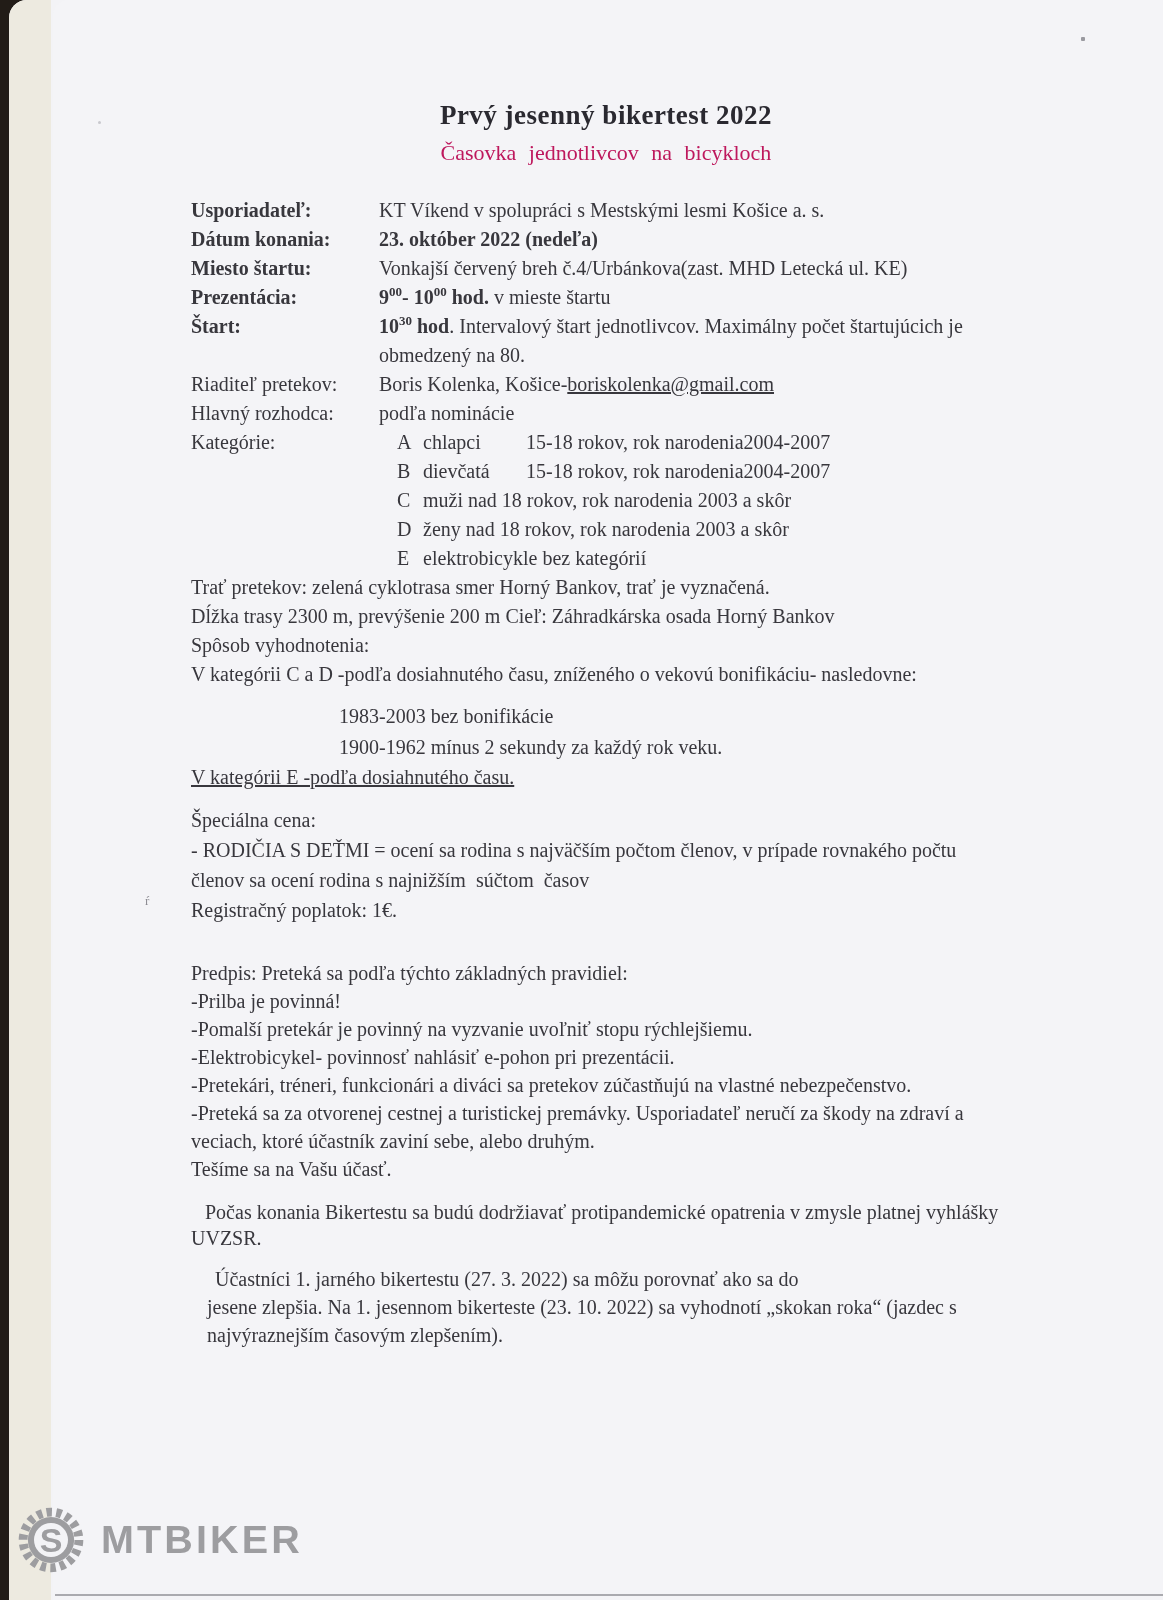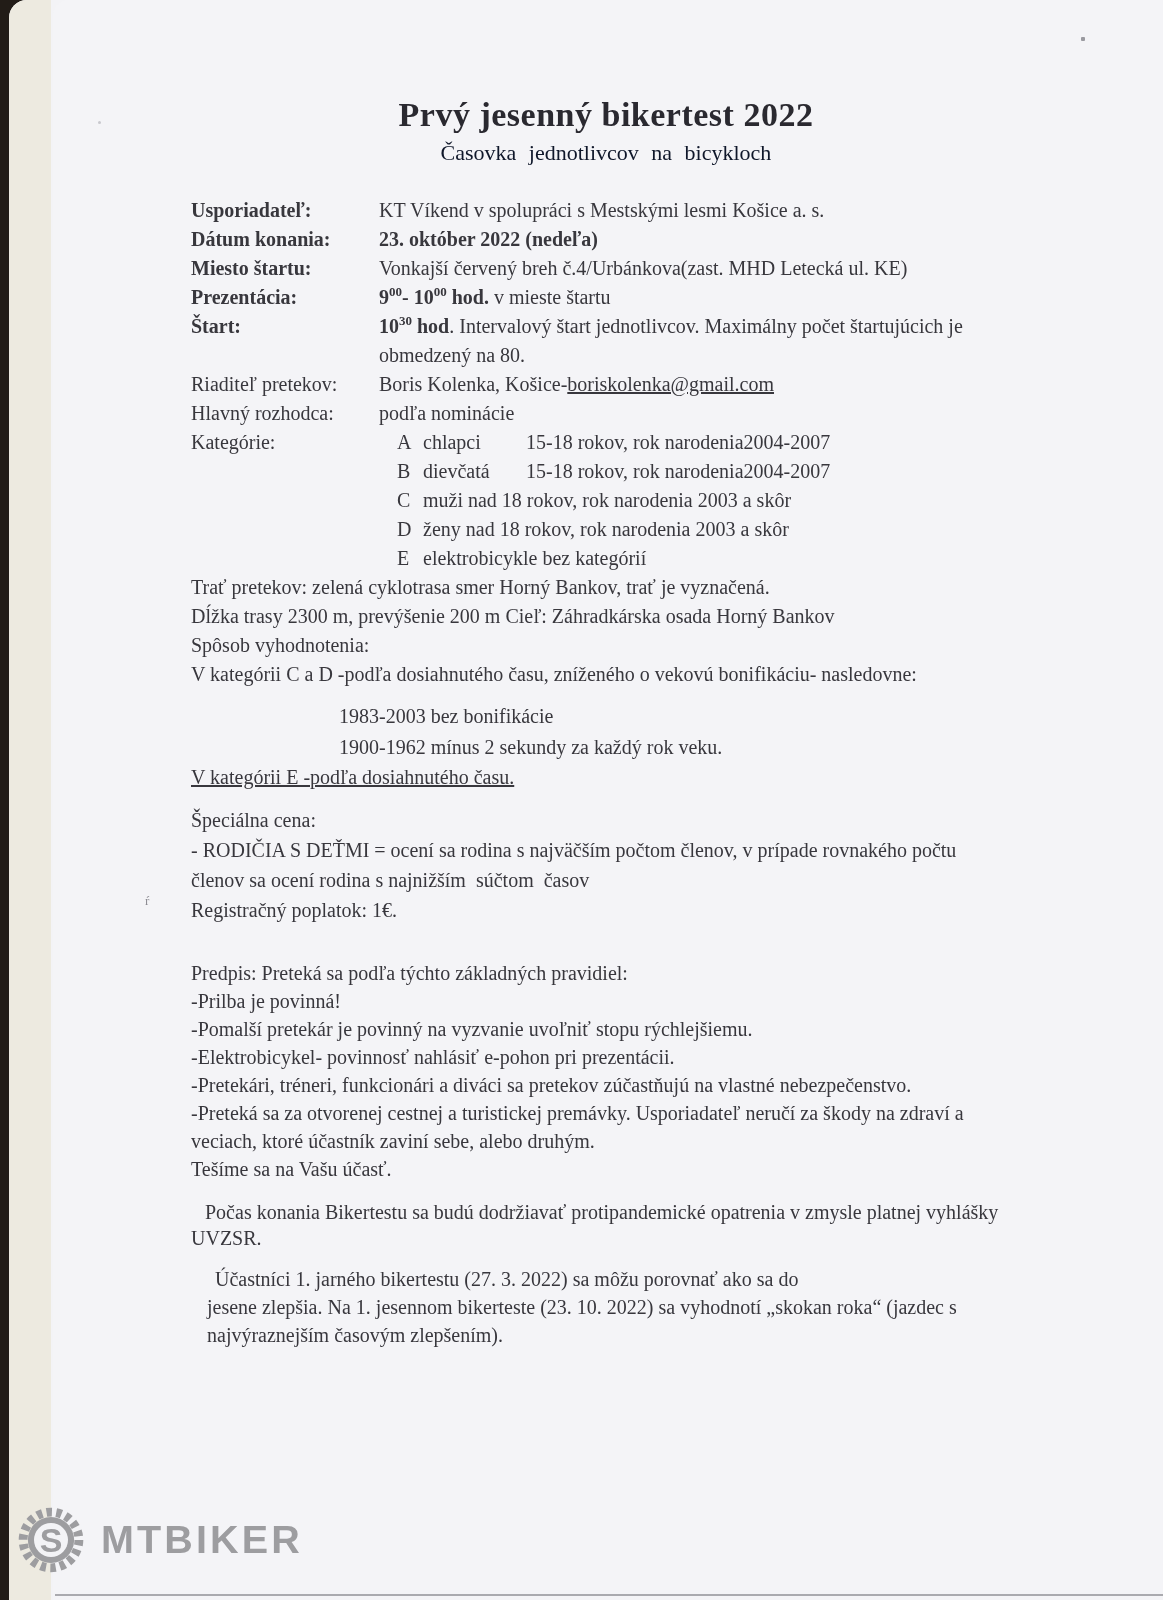--- a/index.html
+++ b/index.html
@@ -22,25 +22,25 @@
   .page-body{
     position:absolute;left:0;top:0;width:1154px;height:1600px;
     background:#f4f4f7;border-top-left-radius:16px;
     margin-left:44px;width:1110px;
   }
   .content{
     position:absolute;left:182px;top:0;width:830px;
     color:#38373d;font-size:20px;
   }
   .doc-title{
-    margin:94px 0 0;font-size:34px;line-height:42px;font-weight:bold;
+    margin:94px 0 0;font-size:27px;line-height:42px;font-weight:bold;
     color:#2a2930;text-align:center;letter-spacing:.5px;
   }
   .doc-subtitle{
-    margin:0;font-size:22px;line-height:34px;text-align:center;word-spacing:7px;color:#0f172a;
+    margin:0;font-size:22px;line-height:34px;text-align:center;word-spacing:7px;color:#be185d;
   }
   .details{margin-top:26px;}
   .row{display:flex;line-height:29px;}
   .lbl{width:188px;flex:none;}
   .b{font-weight:bold;}
   .val{flex:1;}
   sup{font-size:13px;line-height:0;vertical-align:super;}
   .email{text-decoration:underline;}
   .cats{margin:0;}
   .cat-row{display:flex;line-height:29px;padding-left:18px;}

